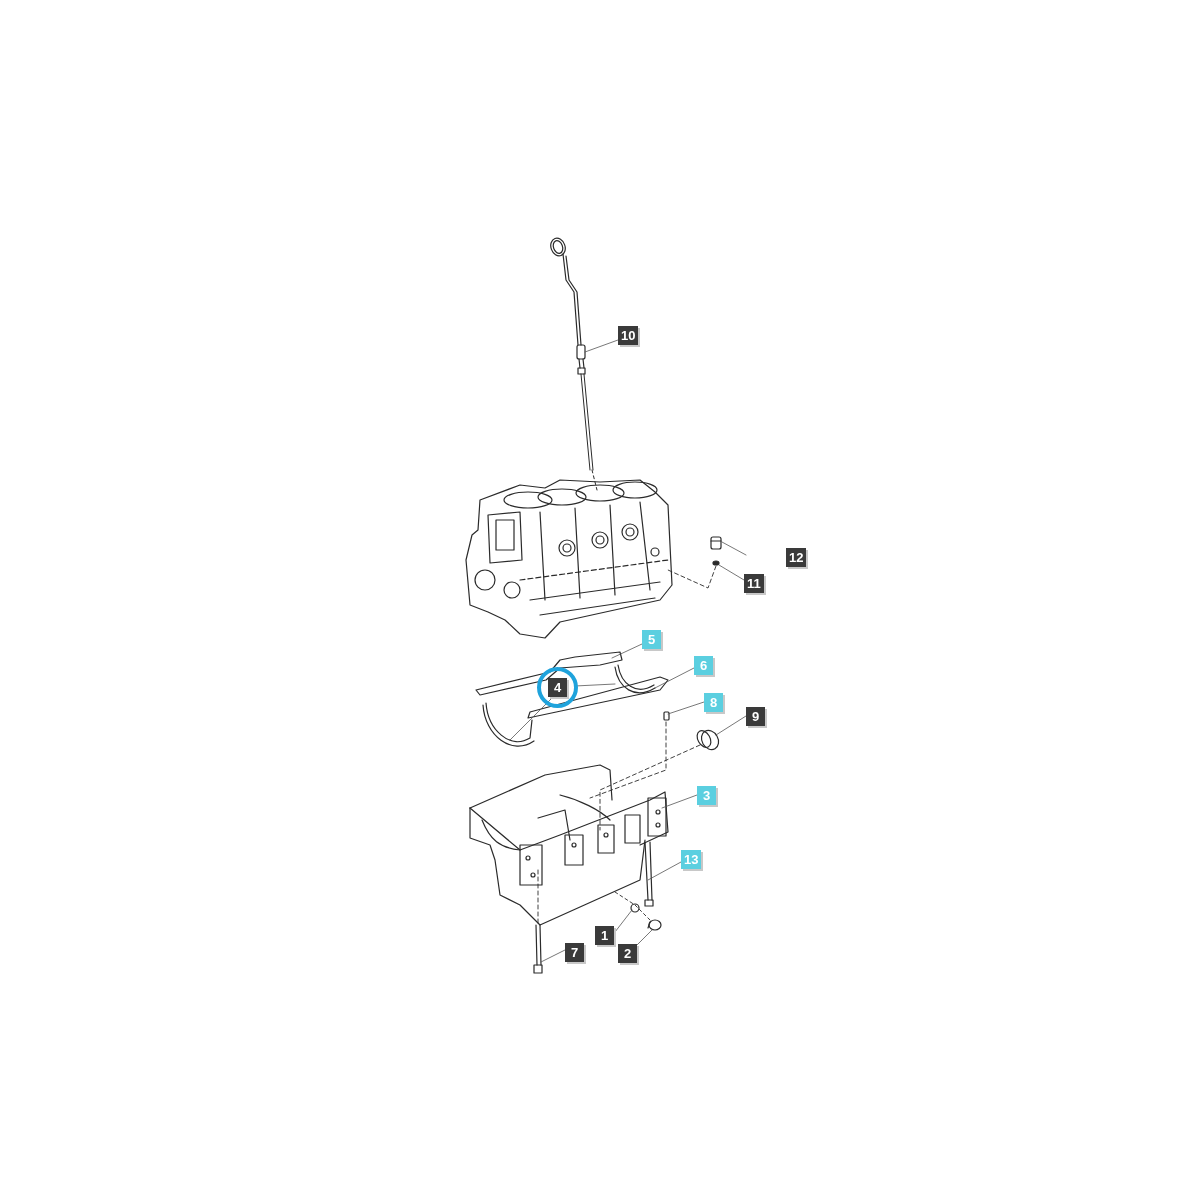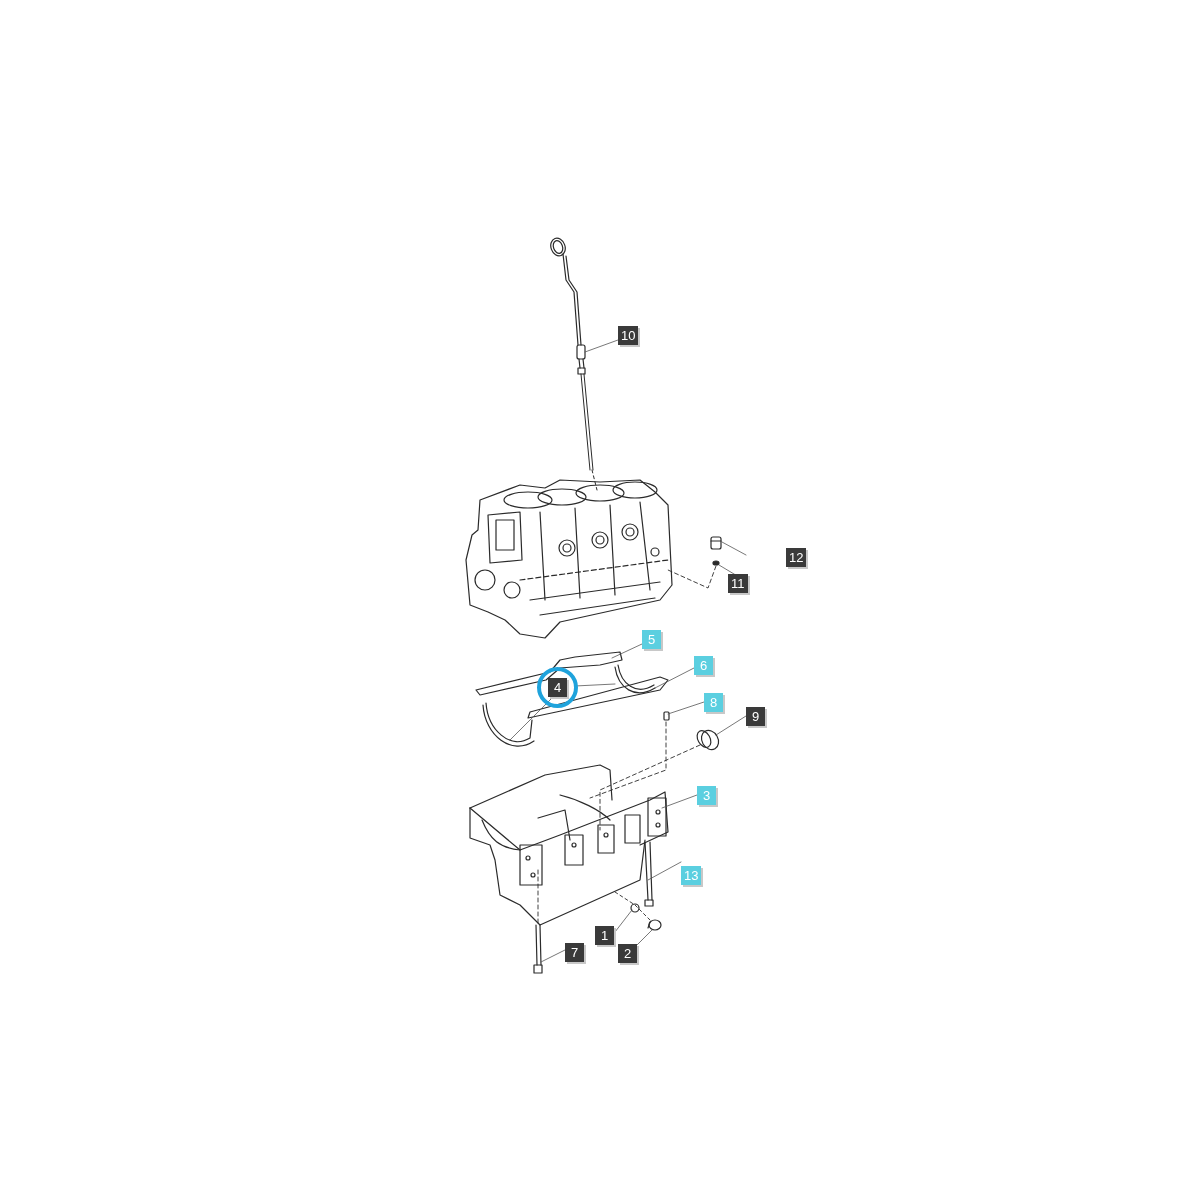--- a/index.html
+++ b/index.html
@@ -1,21 +1,21 @@
 <!DOCTYPE html>
 <html><head>
 <meta charset="utf-8">
 <style>
   html, body { margin: 0; padding: 0; background: #ffffff; }
   body { width: 1200px; height: 1200px; position: relative; overflow: hidden;
          font-family: "Liberation Sans", sans-serif; }
   #diagram { position: absolute; left: 0; top: 0; width: 1200px; height: 1200px; }
   .callout { position: absolute; height: 19px; min-width: 19px; padding: 0 3px; box-sizing: border-box;
              display: flex; align-items: center; justify-content: center;
-             font-family: "Liberation Sans", sans-serif; font-weight: normal; font-size: 13px;
+             font-family: "Liberation Sans", sans-serif; font-weight: bold; font-size: 13px;
              color: #ffffff; box-shadow: 2px 2px 0 #c8c8c8; cursor: pointer; }
   .callout.dark { background: #3a3a3a; }
   .callout.cyan { background: #5bcfe0; }
   .highlight-ring { position: absolute; border: 4px solid #1fa3dc; border-radius: 50%;
                     box-sizing: border-box; pointer-events: none; }
 </style>
 </head>
 <body>
 
 <svg id="diagram" viewBox="0 0 1200 1200" xmlns="http://www.w3.org/2000/svg" fill="none" stroke="#2b2b2b" stroke-width="1.2" stroke-linejoin="round" stroke-linecap="round">
@@ -141,23 +141,23 @@
     <path d="M615 932 L632 910"></path>
     <path d="M634 948 L652 930"></path>
     <path d="M541 962 L565 950"></path>
   </g>
 </svg>
 
 <div class="highlight-ring" style="left:537px; top:667px; width:41px; height:41px;"></div>
 
 <div class="callout dark" style="left:618px; top:326px;">10</div>
 <div class="callout dark" style="left:786px; top:548px;">12</div>
-<div class="callout dark" style="left:728px; top:574px;">11</div>
+<div class="callout dark" style="left:744px; top:574px;">11</div>
 <div class="callout cyan" style="left:642px; top:630px;">5</div>
 <div class="callout cyan" style="left:694px; top:656px;">6</div>
 <div class="callout dark" style="left:548px; top:678px;">4</div>
 <div class="callout cyan" style="left:704px; top:693px;">8</div>
 <div class="callout dark" style="left:746px; top:707px;">9</div>
 <div class="callout cyan" style="left:697px; top:786px;">3</div>
-<div class="callout cyan" style="left:681px; top:850px;margin-top:16px;">13</div>
+<div class="callout cyan" style="left:681px; top:850px;">13</div>
 <div class="callout dark" style="left:595px; top:926px;">1</div>
 <div class="callout dark" style="left:565px; top:943px;">7</div>
 <div class="callout dark" style="left:618px; top:944px;">2</div>
 
 </body></html>

